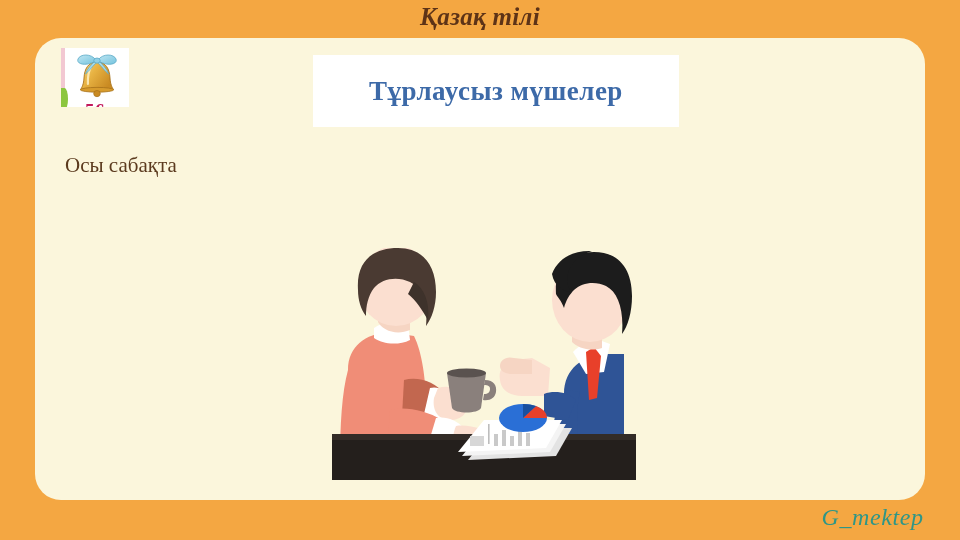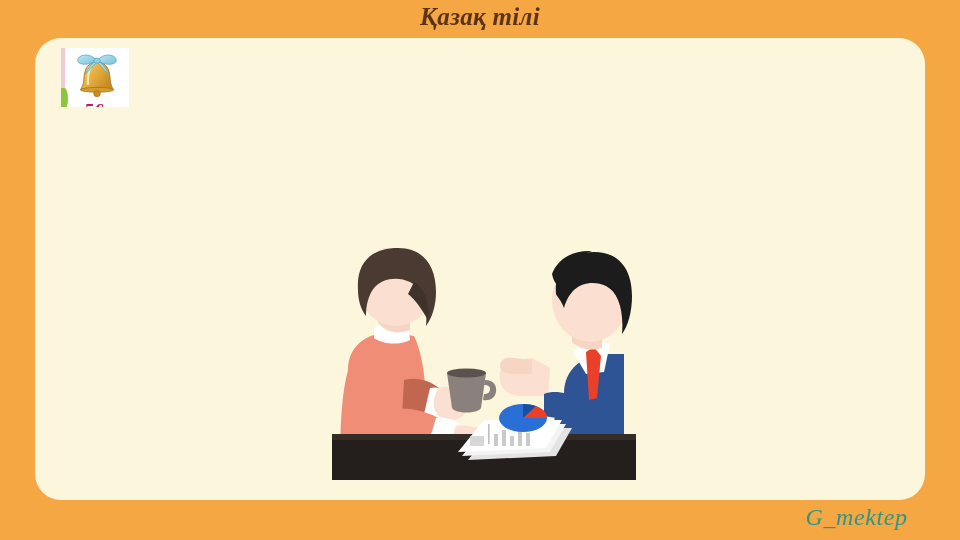--- a/index.html
+++ b/index.html
@@ -127,21 +127,21 @@
     left: 283px;
     top: 210px;
     width: 330px;
     height: 240px;
     overflow: hidden;
   }
   .illustration svg { display: block; }
   
   .watermark {
     position: absolute;
-    left: 784px;
+    left: 800px;
     top: 504px;
     width: 145px;
     text-align: center;
     font-family: "Liberation Serif", serif;
     font-style: italic;
     font-size: 24px;
     color: #2e9687;
     letter-spacing: 0.6px;
     white-space: nowrap;
   }
@@ -184,22 +184,26 @@
         <path d="M27 9 C32 2 43 3 45 8 C46.7 12.4 40 14.5 33.5 12.6 C30 11.6 28 10.4 27 9 Z" fill="url(#ribbonGrad)" stroke="#5aa9c6" stroke-width="0.8"></path>
 
         <path d="M24 10 C20 14 16 18 14.5 23 C17.5 20.5 21 16 24.5 12.5 Z" fill="#a5d9ea" stroke="#5aa9c6" stroke-width="0.7"></path>
         <path d="M28 10 C32 14 36 18 37.5 23 C34.5 20.5 31 16 27.5 12.5 Z" fill="#a5d9ea" stroke="#5aa9c6" stroke-width="0.7"></path>
 
         <ellipse cx="26" cy="9.6" rx="3.2" ry="2.6" fill="#8fd0e6" stroke="#5aa9c6" stroke-width="0.8"></ellipse>
       </svg>
       <div class="bell-num">56</div>
     </div>
 
+    <div class="heading-banner">
+      <span class="heading-text">Тұрлаусыз мүшелер</span>
+    </div>
 
     <div class="body-block">
+      <div class="body-line">Осы сабақта</div>
     </div>
 
     <div class="illustration">
       <svg width="330" height="240" viewBox="0 0 330 240">
         <rect x="0" y="0" width="330" height="240" fill="#fbf6dc"></rect>
 
         <g>
 
           <path d="M246 146 C246 120 266 108 284 106 L306 106 L306 216 L236 216 C236 190 240 164 246 146 Z" fill="#2f5496"></path>
 

